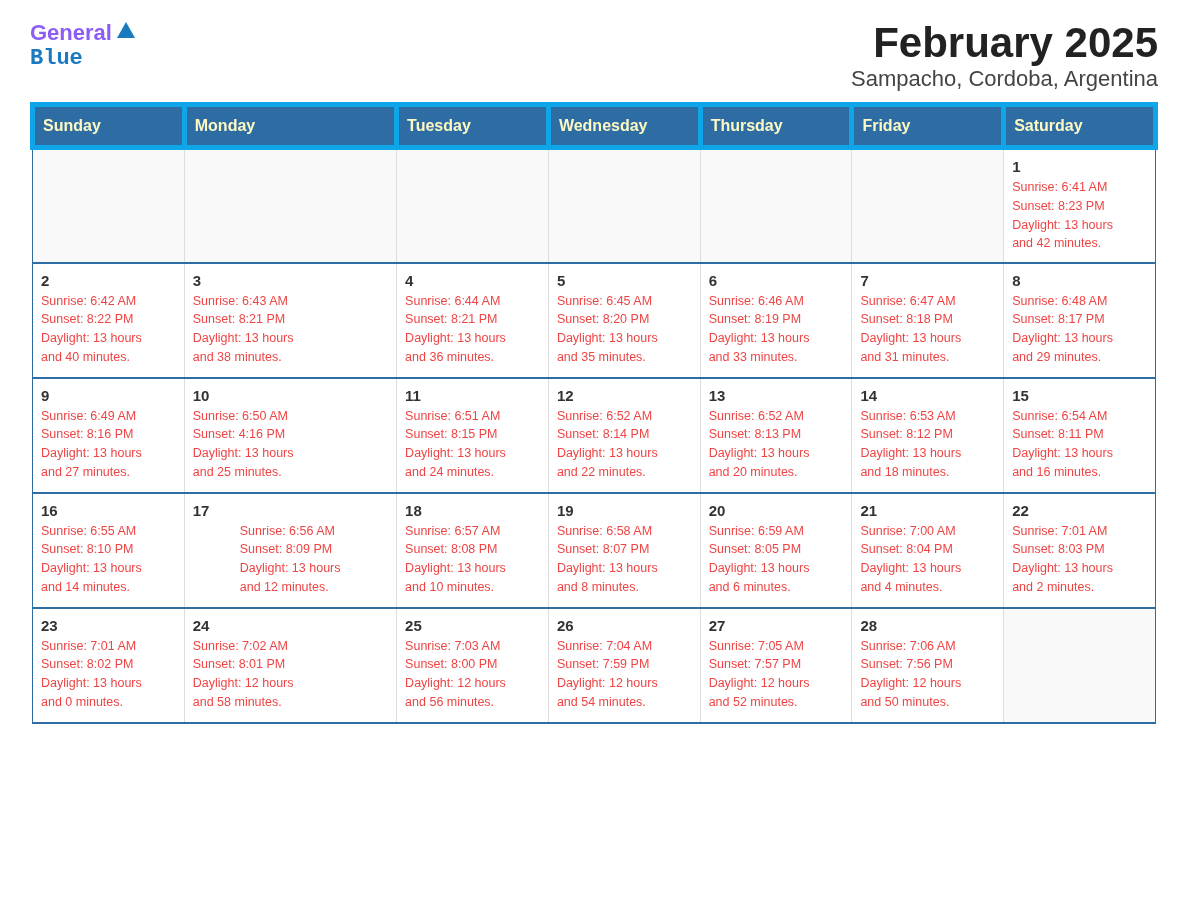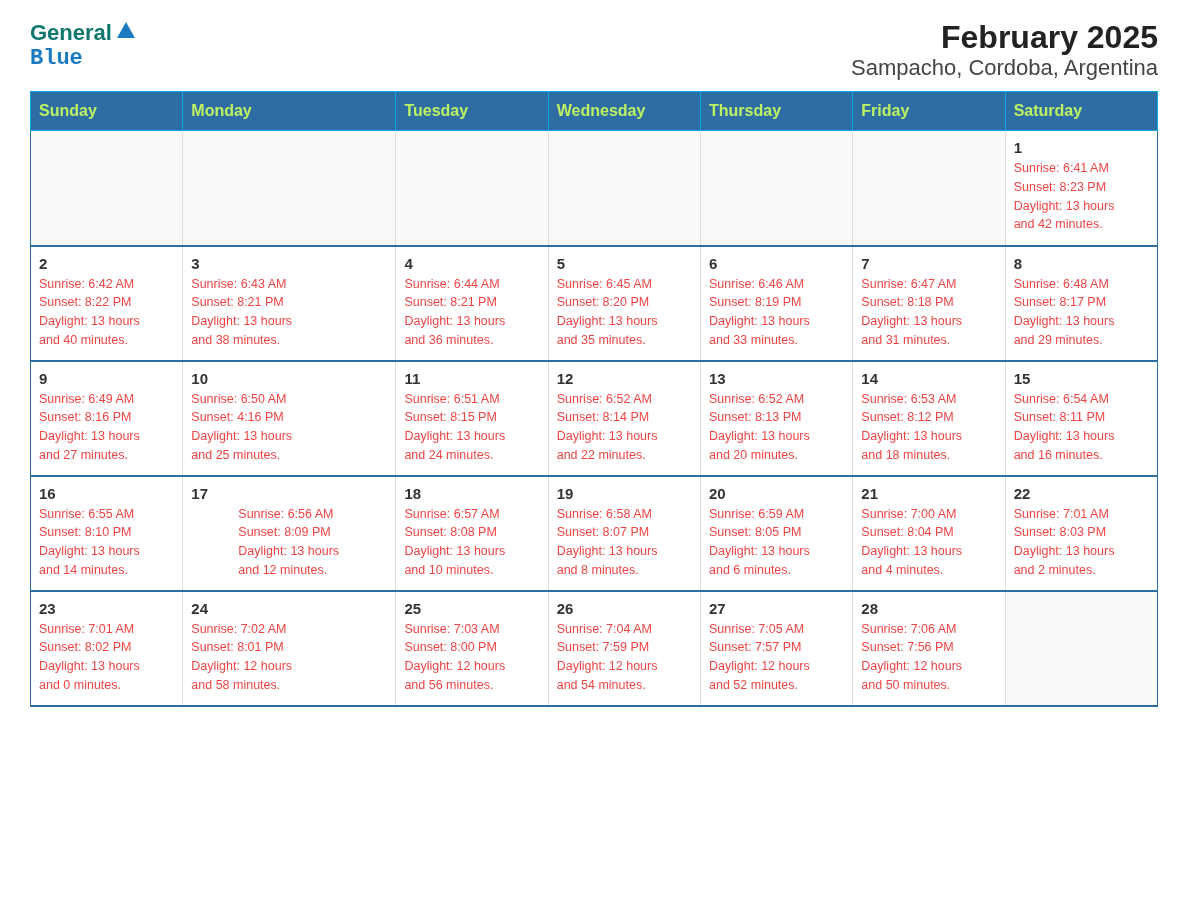--- a/index.html
+++ b/index.html
@@ -12,54 +12,54 @@
     }
     .header {
       display: flex;
       justify-content: space-between;
       align-items: flex-start;
       margin-bottom: 10px;
     }
     .logo-text-general {
       font-size: 22px;
       font-weight: bold;
-      color: #0f766e;
+      color: #8b5cf6;
     }
     .logo-text-blue {
       font-size: 22px;
       font-weight: bold;
       color: #1a7abf;
       font-family: Liberation Mono, monospace;
     }
     .title-area {
       text-align: right;
     }
     .title-area h1 {
-      font-size: 32px;
+      font-size: 42px;
       font-weight: bold;
       color: #222;
       line-height: 1.1;
     }
     .title-area h2 {
       font-size: 22px;
       font-weight: normal;
       color: #444;
     }
     table {
       width: 100%;
       border-collapse: collapse;
     }
     thead tr th {
       background-color: #2e6da4;
-      color: #bef264;
+      color: #fef9c3;
       font-size: 16px;
       font-weight: bold;
       padding: 10px 8px;
       text-align: left;
-      border: 1px solid #0ea5e9;
+      border: 5px solid #0ea5e9;
     }
     tbody tr {
       border-bottom: 2px solid #2e6da4;
     }
     tbody tr td {
       vertical-align: top;
       padding: 8px 8px;
       font-size: 12.5px;
       color: #333;
       border-left: 1px solid #ddd;

